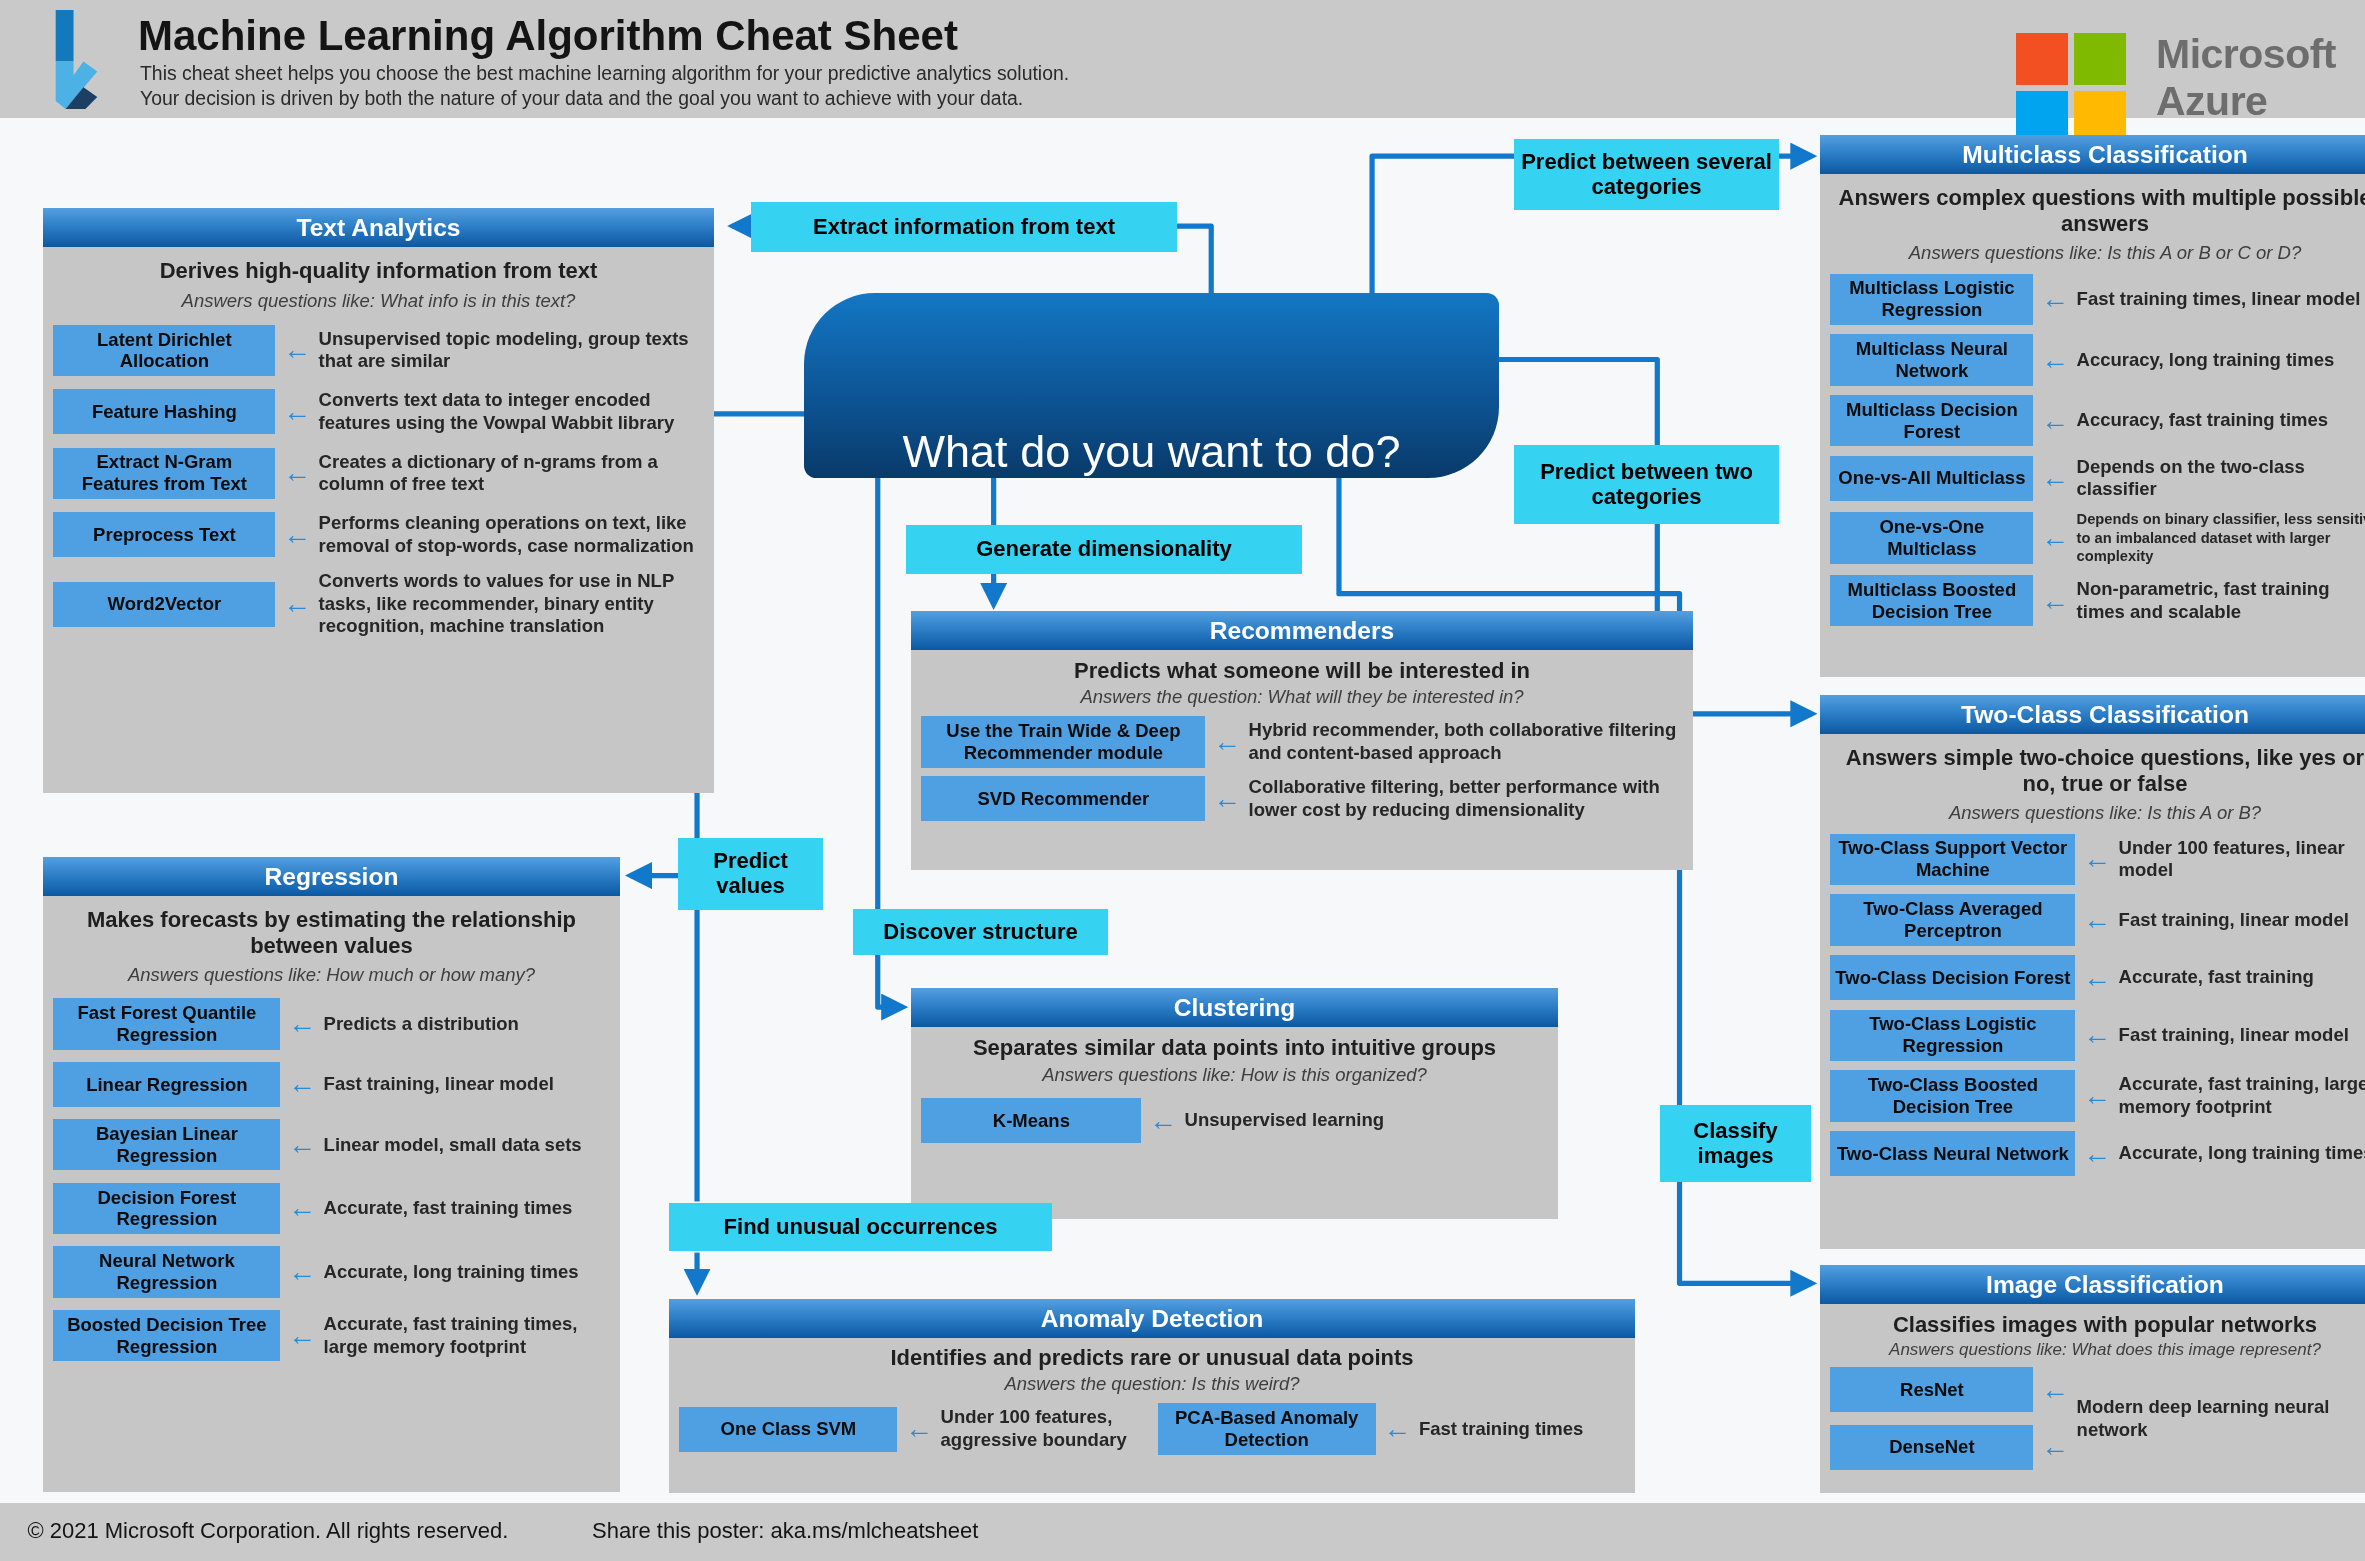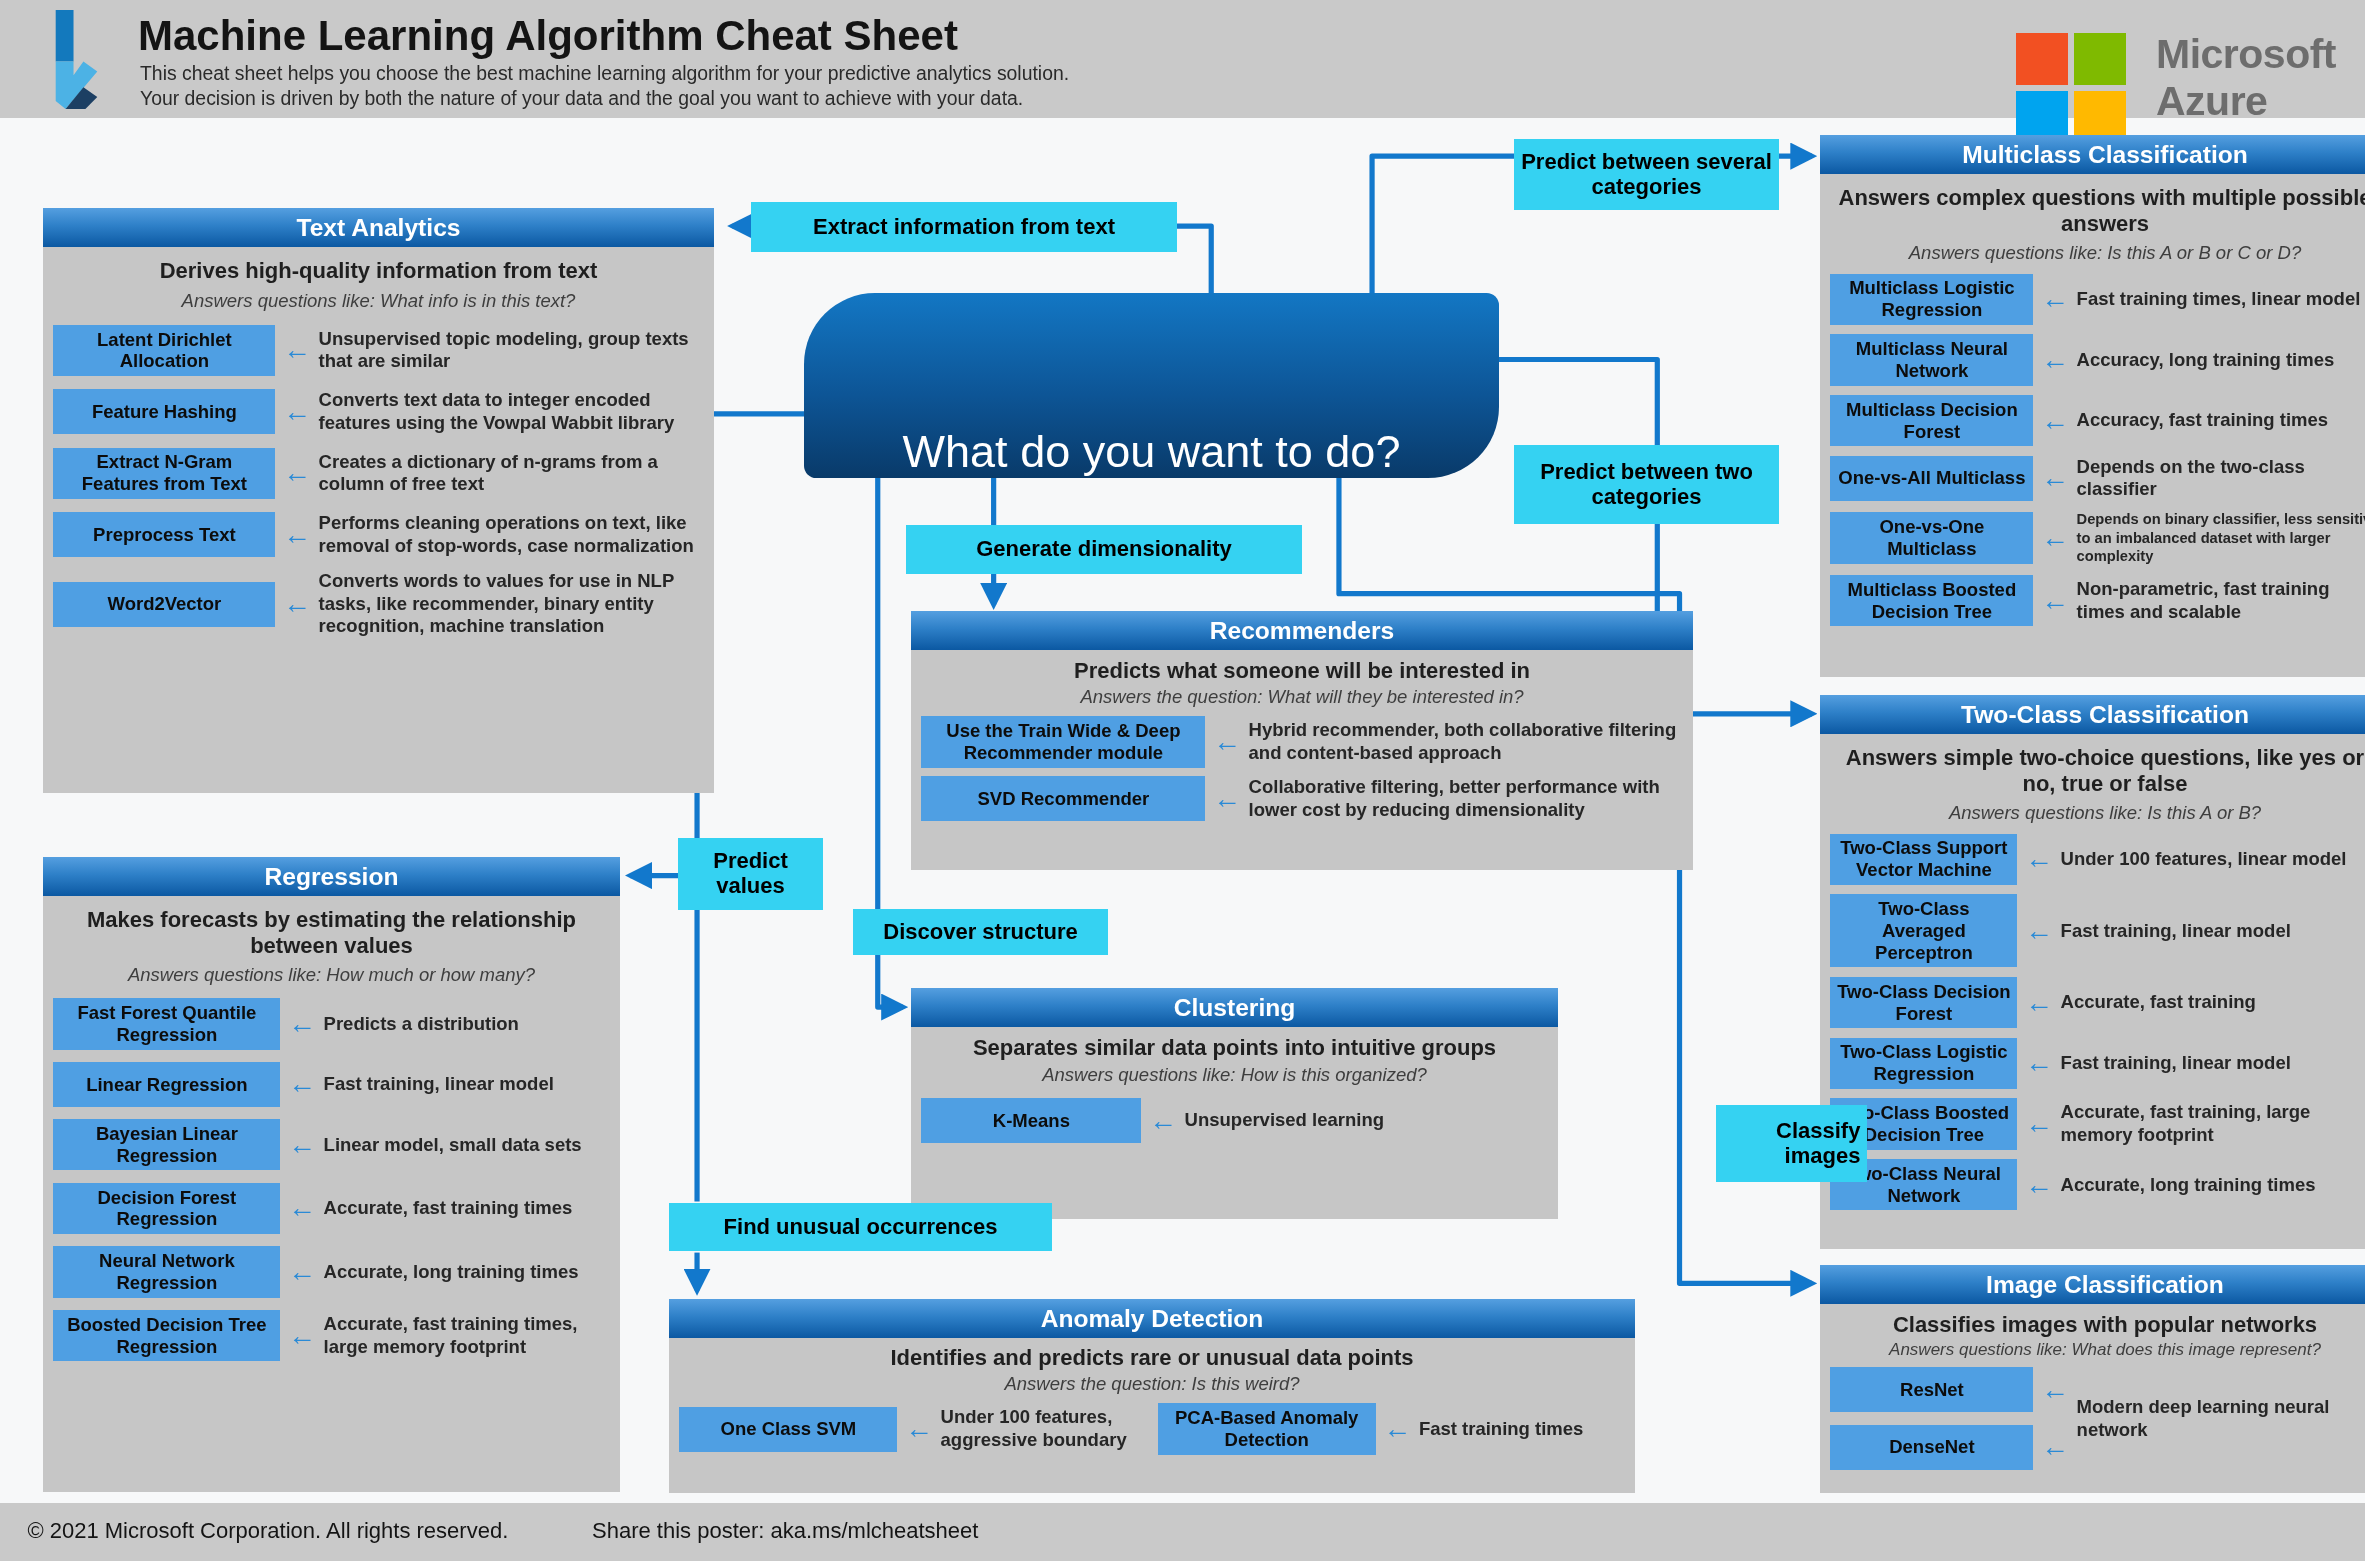--- a/index.html
+++ b/index.html
@@ -37,21 +37,21 @@
         display:flex;align-items:center;justify-content:center;text-align:center;
         min-height:45px;padding:3.8px 4.7px;box-sizing:border-box;flex:none;}
   .arrow{flex:none;color:#2a8ad6;font-size:28px;line-height:1;margin:0 7.6px;}
   .arrow::before{content:"\2190";}
   .desc{font-weight:bold;font-size:18.5px;color:#262626;line-height:1.22;}
   .desc.small{font-size:14.7px;line-height:1.25;}
 
   .p-ta{left:43px;top:208px;width:671px;}   .p-ta .chip{width:222px;}  .p-ta .desc{width:378px;}
   .p-reg{left:43px;top:857px;width:577px;} .p-reg .chip{width:227px;} .p-reg .desc{width:274px;} .p-reg .row{margin-top:12.3px;}
   .p-mc{left:1820px;top:135px;width:570px;} .p-mc .chip{width:203px;}  .p-mc .desc{width:308px;} .p-mc .row{margin-top:9.5px;}
-  .p-tc{left:1820px;top:695px;width:570px;}.p-tc .chip{width:187px;}  .p-tc .desc{width:308px;} .p-tc .row{margin-top:9.5px;}
+  .p-tc{left:1820px;top:695px;width:570px;}.p-tc .chip{width:245px;}  .p-tc .desc{width:308px;} .p-tc .row{margin-top:9.5px;}
   .p-ic{left:1820px;top:1265px;width:570px;}.p-ic .chip{width:203px;}  .p-ic .desc{width:265px;}
   .p-rec{left:911px;top:611px;width:782px;}.p-rec .chip{width:284px;}.p-rec .desc{width:440px;} .p-rec .row{margin-top:8.5px;}
   .p-clu{left:911px;top:988px;width:647px;}.p-clu .chip{width:220px;}.p-clu .desc{width:350px;} .p-clu .row{margin-top:12.3px;}
   .p-ano{left:669px;top:1299px;width:966px;}.p-ano .chip{width:218px;}.p-ano .desc{width:208px;} .p-ano .row{margin-top:8.5px;}
 
   .ic-wrap{display:flex;margin-top:7.6px;align-items:center;}
   .ic-chips{display:flex;flex-direction:column;gap:12.3px;}
   .ic-arrows{display:flex;flex-direction:column;gap:12.3px;}
   .ic-arrows .arrow{height:45px;display:flex;align-items:center;}
 
@@ -103,21 +103,21 @@
   <span>What do you want to do?</span>
 </div>
 
 <div class="decision" style="left:751px;top:202px;width:426px;height:50px;">Extract information from text</div>
 <div class="decision" style="left:1514px;top:139px;width:265px;height:71px;">Predict between several categories</div>
 <div class="decision" style="left:1514px;top:445px;width:265px;height:79px;">Predict between two categories</div>
 <div class="decision" style="left:906px;top:525px;width:396px;height:49px;">Generate dimensionality</div>
 <div class="decision" style="left:678px;top:838px;width:145px;height:72px;">Predict values</div>
 <div class="decision" style="left:853px;top:909px;width:255px;height:46px;">Discover structure</div>
 <div class="decision" style="left:669px;top:1203px;width:383px;height:48px;">Find unusual occurrences</div>
-<div class="decision" style="left:1716px;top:1105px;width:151px;height:77px;text-align:right;">Classify images</div>
+<div class="decision" style="left:1660px;top:1105px;width:151px;height:77px;">Classify images</div>
 
 <div class="panel p-ta">
   <div class="phead">Text Analytics</div>
   <div class="pbody" style="height:546px;">
     <div class="lead">Derives high-quality information from text</div>
     <div class="sub">Answers questions like: What info is in this text?</div>
     <div class="row">
       <div class="chip">Latent Dirichlet Allocation</div>
       <span class="arrow"></span>
       <div class="desc">Unsupervised topic modeling, group texts that are similar</div>

